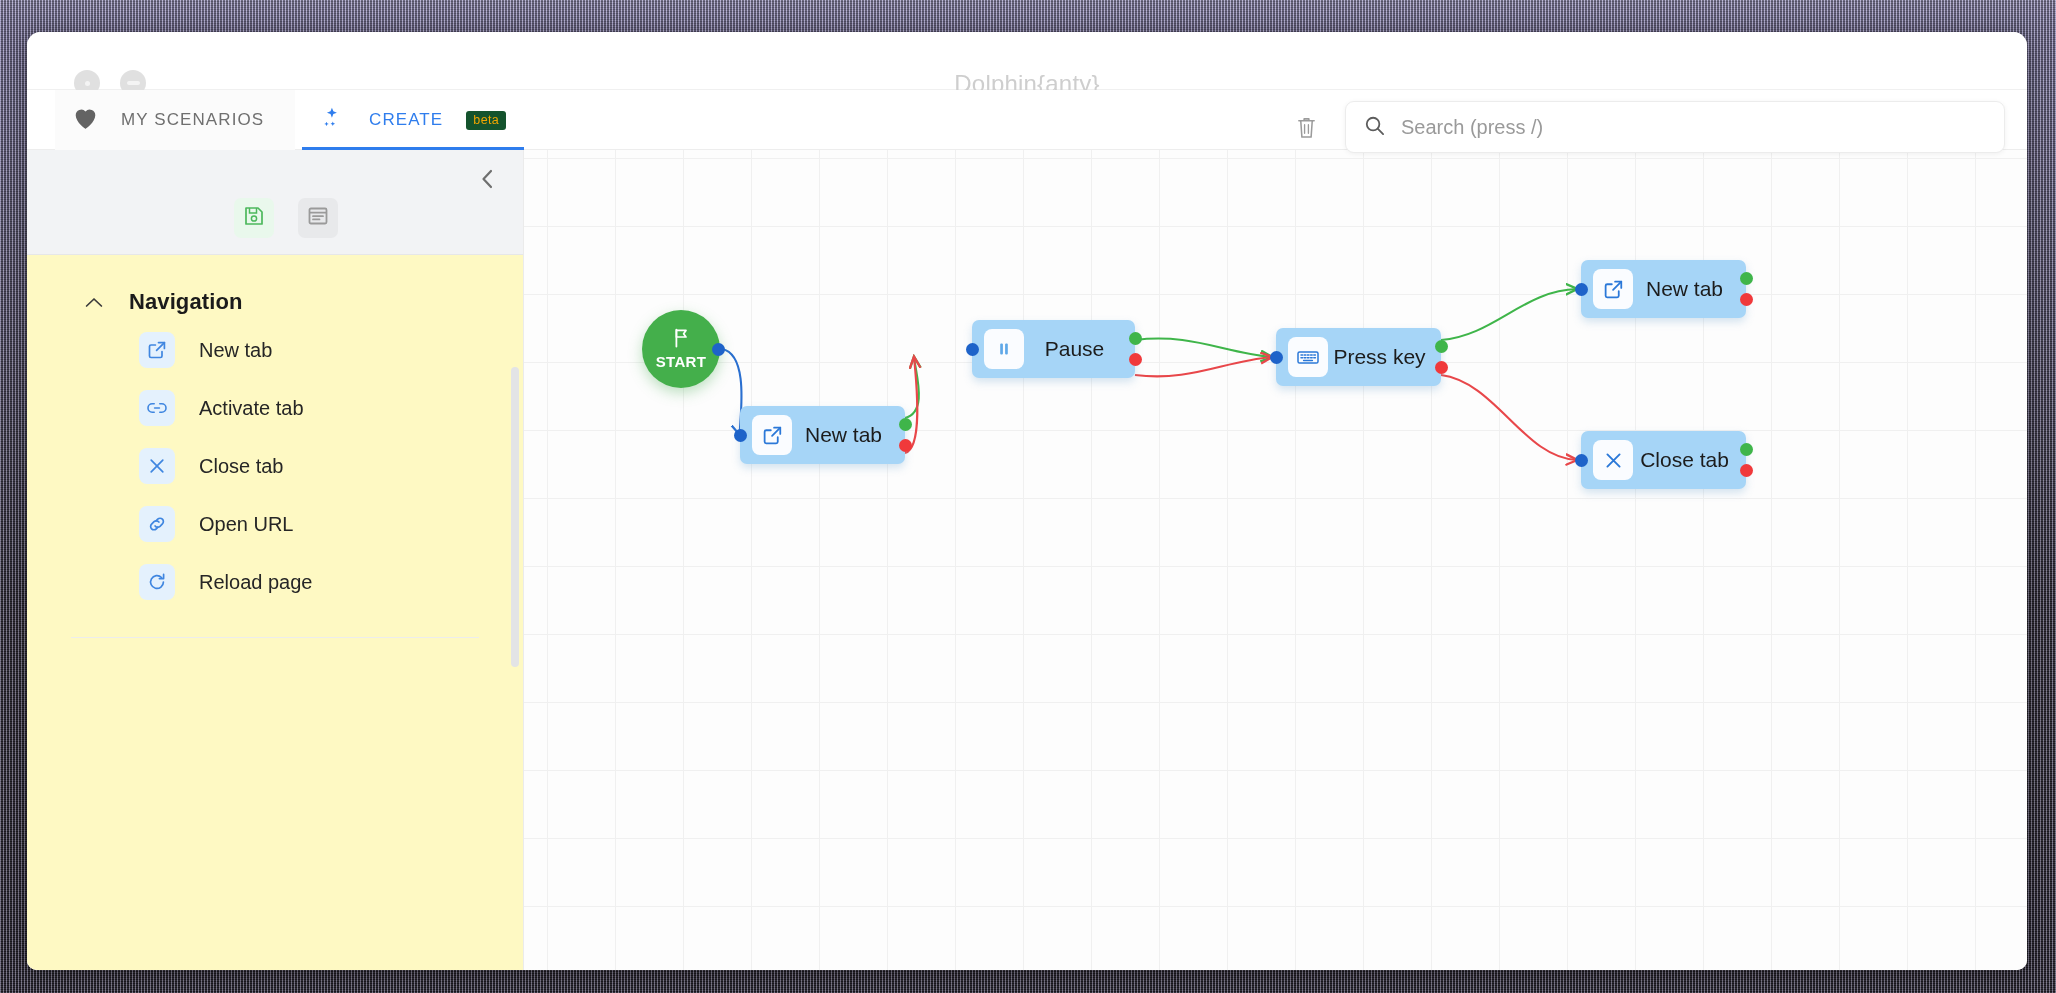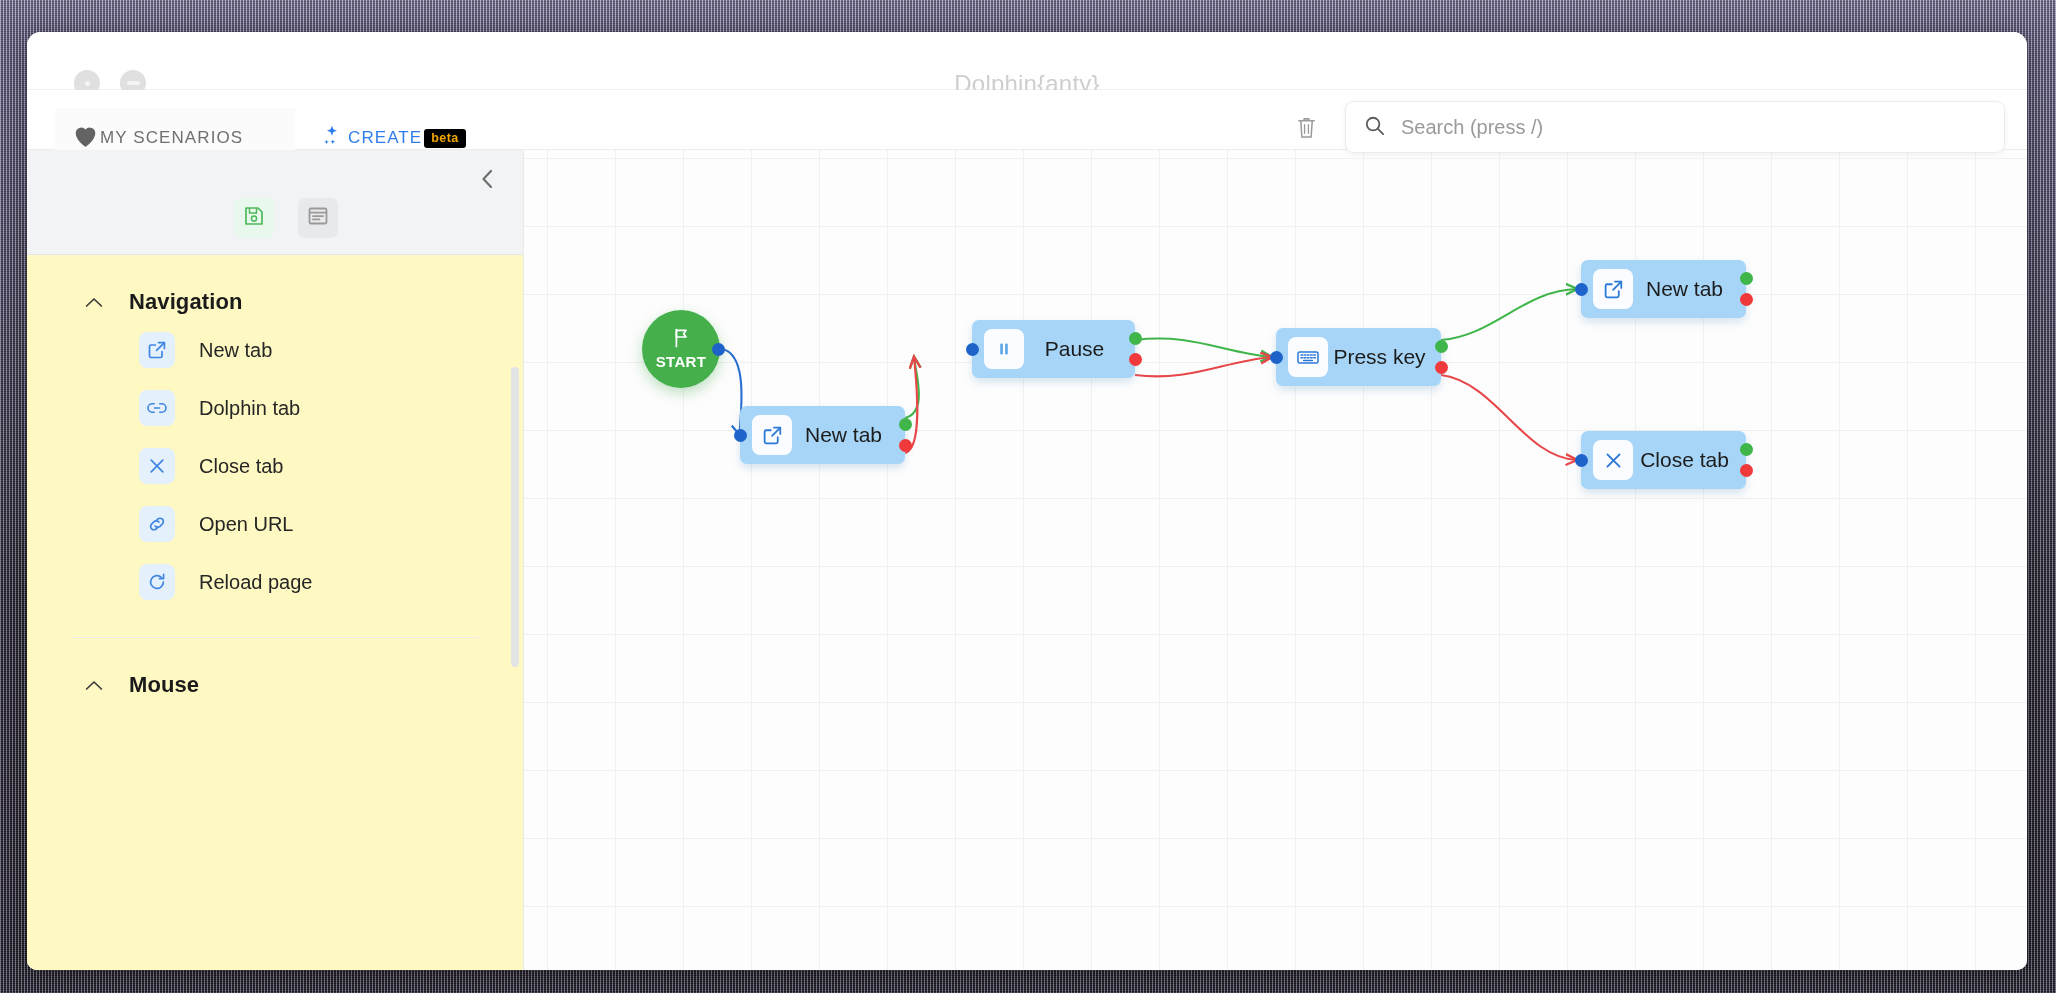--- a/index.html
+++ b/index.html
@@ -55,40 +55,40 @@
   }
 
   
   #tabbar {
     position: relative;
     height: 60px;
     background: #fff;
     border-bottom: 1px solid #ededed;
   }
   .tab {
-    position: absolute; top: 18px; height: 60px;
-    display: flex; align-items: center; gap: 2px;
+    position: absolute; top: 0; height: 60px;
+    display: flex; align-items: center; gap: 23px;
     padding: 0 18px;
     cursor: pointer;
   }
   #tab-scenarios { left: 28px; background: #fbfbfb; width: 240px; }
   #tab-create    { left: 275px; }
   #tab-scenarios .tab-label {
     font-size: 17px; color: #6f6f6f; letter-spacing: 1.1px; font-weight: 400;
   }
   #tab-create .tab-label {
     font-size: 17px; color: #2f7ded; letter-spacing: 1.1px; font-weight: 400;
   }
   #tab-create::after {
     content: ""; position: absolute; left: 0; right: 0; bottom: 0;
     height: 3px; background: #2f7ded;
   }
   .beta-badge {
-    background: #000000; color: #f0a500;
-    font-size: 12.5px; font-weight: bold;
+    background: #14532d; color: #f0a500;
+    font-size: 12.5px; font-weight: normal;
     padding: 2px 7px 3px; border-radius: 3px;
     letter-spacing: .4px;
   }
 
   
   #body { position: relative; height: 820px; display: flex; }
 
   
   #sidebar {
     position: relative;
@@ -343,21 +343,21 @@
             </div>
 
             <div class="act-item">
               <span class="act-ico">
                 <svg width="22" height="20" viewBox="0 0 22 20">
                   <path d="M8.6 10H13.4" stroke="#3f86e0" stroke-width="1.6" stroke-linecap="round"></path>
                   <path d="M8.2 5.8H6.2A4.2 4.2 0 0 0 6.2 14.2h2" fill="none" stroke="#3f86e0" stroke-width="1.6" stroke-linecap="round"></path>
                   <path d="M13.8 5.8h2A4.2 4.2 0 0 1 15.8 14.2h-2" fill="none" stroke="#3f86e0" stroke-width="1.6" stroke-linecap="round"></path>
                 </svg>
               </span>
-              <span class="act-label">Dolphin tab</span>
+              <span class="act-label">Activate tab</span>
             </div>
 
             <div class="act-item">
               <span class="act-ico">
                 <svg width="20" height="20" viewBox="0 0 20 20">
                   <path d="M4.2 4.2L15.8 15.8M15.8 4.2L4.2 15.8" stroke="#3f86e0" stroke-width="1.7" stroke-linecap="round"></path>
                 </svg>
               </span>
               <span class="act-label">Close tab</span>
             </div>
@@ -379,28 +379,20 @@
                   <path d="M16.6 2.4v4.2h-4.2" fill="none" stroke="#3f86e0" stroke-width="1.7" stroke-linecap="round" stroke-linejoin="round"></path>
                 </svg>
               </span>
               <span class="act-label">Reload page</span>
             </div>
           </div>
 
           <div class="section-divider"></div>
 
           <div class="section">
-            <div class="section-head">
-              <span class="chev">
-                <svg width="18" height="11" viewBox="0 0 18 11">
-                    <path d="M1.6 9L9 2l7.4 7" fill="none" stroke="#3b3b3b" stroke-width="1.7" stroke-linecap="round" stroke-linejoin="round"></path>
-                  </svg>
-              </span>
-              <span class="stitle">Mouse</span>
-            </div>
 
 
 
           </div>
 
           <div id="side-scrollbar"></div>
         </div>
       </div>
 
       <div id="canvas">

